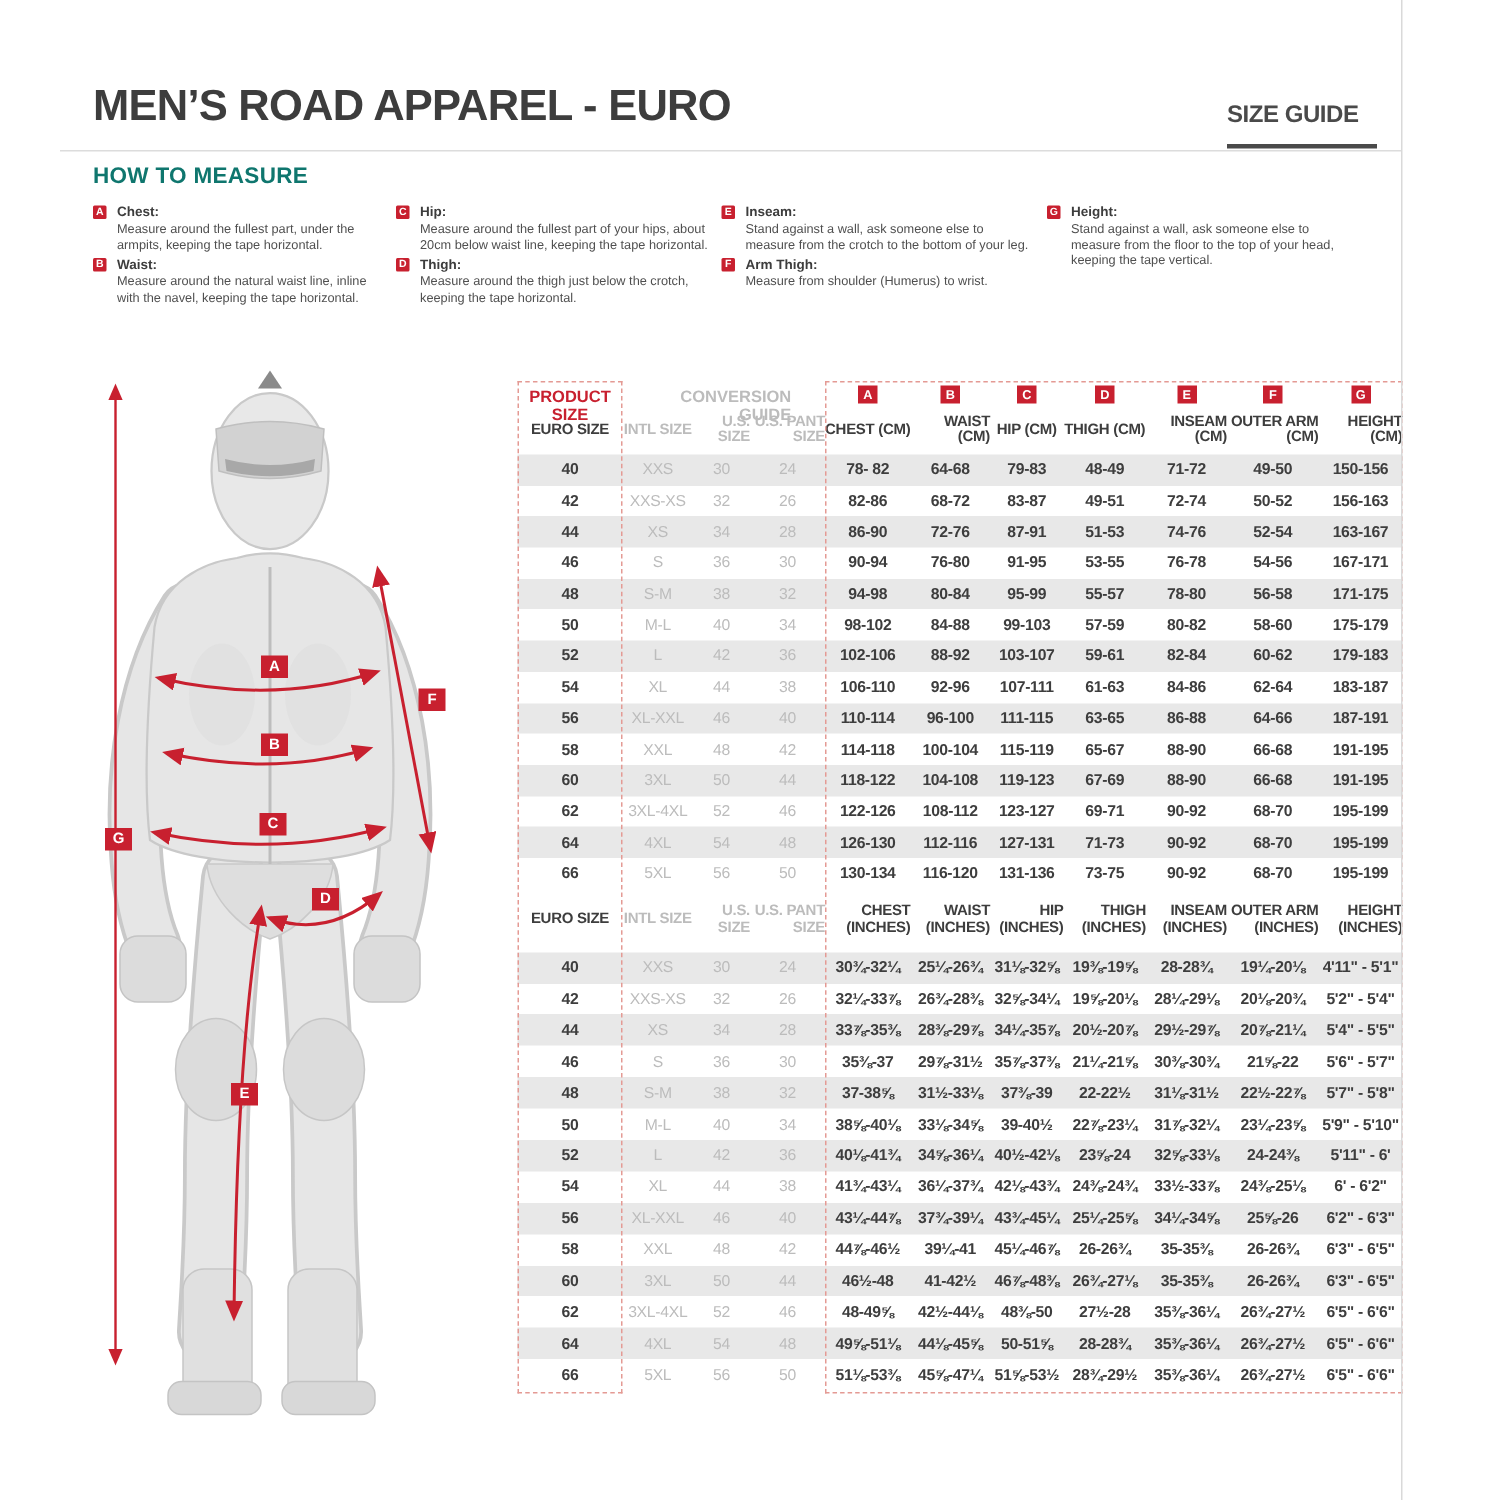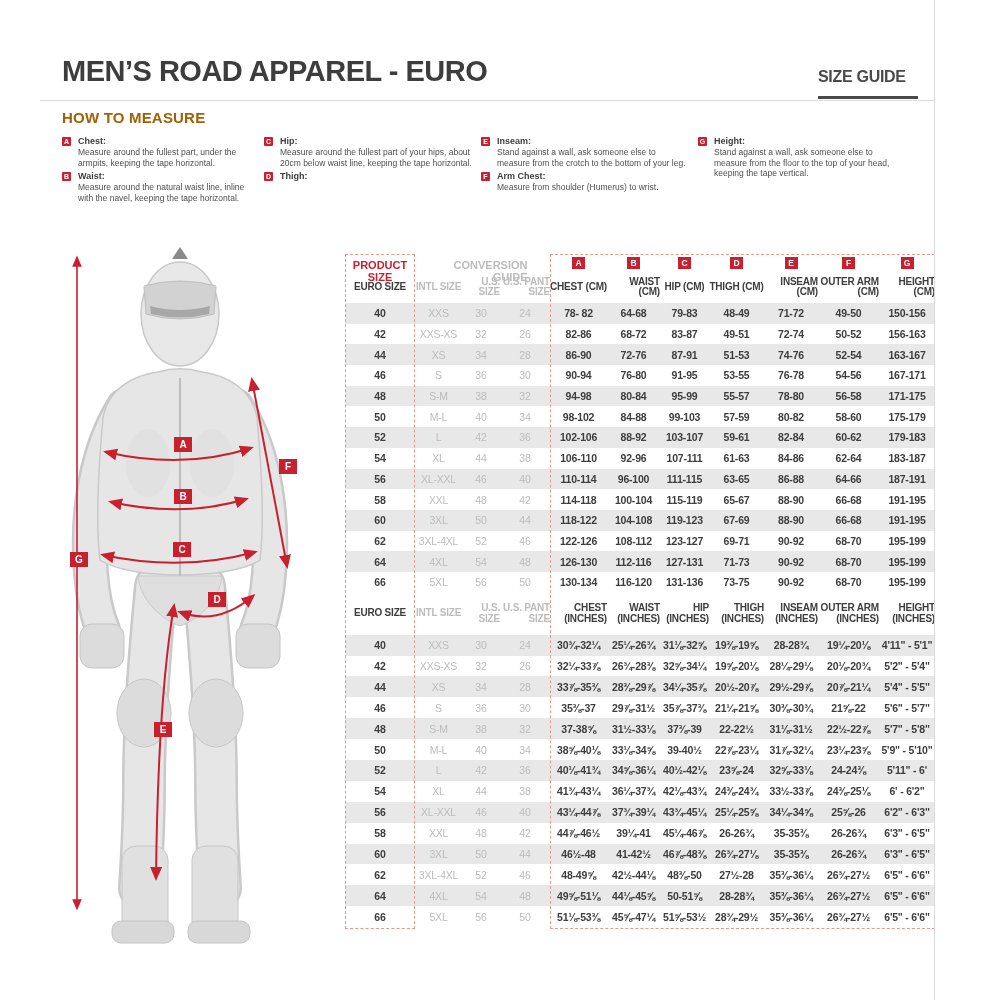--- a/index.html
+++ b/index.html
@@ -5,21 +5,21 @@
   html,body{margin:0;padding:0;background:#fff;}
   body{width:1000px;height:1000px;font-family:"Liberation Sans",sans-serif;color:#3d3d3d;}
   .page{position:relative;width:1000px;height:1000px;overflow:hidden;background:#fff;}
   .right-edge{position:absolute;left:934px;top:0;width:1px;height:1000px;background:#d9d9d9;}
 
   .title{position:absolute;left:62px;top:55px;font-size:29px;font-weight:bold;letter-spacing:-0.5px;color:#3d3d3d;white-space:nowrap;}
   .size-guide{position:absolute;left:818px;top:68px;width:116px;text-align:left;cursor:pointer;}
   .size-guide .sg-label{font-size:16px;font-weight:bold;color:#4a4a4a;letter-spacing:-0.3px;}
   .sg-underline{margin-top:10px;width:100px;height:3px;background:#4a4a4a;}
   .header-rule{position:absolute;left:40px;top:100px;width:894px;height:1px;background:#dcdcdc;}
-  .htm-heading{position:absolute;left:62px;top:109px;font-size:15px;font-weight:bold;letter-spacing:0.2px;color:#a16207;}
+  .htm-heading{position:absolute;left:62px;top:109px;font-size:15px;font-weight:bold;letter-spacing:0.2px;color:#0f766e;}
 
   
   .instr-col{position:absolute;top:136px;}
   .instr-item{display:grid;grid-template-columns:13px 1fr;column-gap:3px;margin-bottom:1px;}
   .instr-badge{width:9px;height:9px;margin-top:1px;background:#c8202f;color:#fff;font-size:7px;font-weight:bold;text-align:center;line-height:9px;border-radius:1px;}
   .instr-name{font-size:9px;font-weight:bold;color:#3d3d3d;line-height:11px;}
   .instr-text{grid-column:2;font-size:8.5px;line-height:10.5px;color:#4f4f4f;margin-bottom:2px;}
 
   
   .figure-wrap{position:absolute;left:40px;top:228px;width:300px;height:735px;}
@@ -87,31 +87,32 @@
       </div>
       <div class="instr-col" style="left: 264px; width: 214px;">
         <div class="instr-item">
           <span class="instr-badge">C</span>
           <span class="instr-name">Hip:</span>
           <div class="instr-text">Measure around the fullest part of your hips, about 20cm below waist line, keeping the tape horizontal.</div>
         </div>
         <div class="instr-item">
           <span class="instr-badge">D</span>
           <span class="instr-name">Thigh:</span>
+          <div class="instr-text">Measure around the thigh just below the crotch, keeping the tape horizontal.</div>
         </div>
       </div>
       <div class="instr-col" style="left: 481px; width: 210px;">
         <div class="instr-item">
           <span class="instr-badge">E</span>
           <span class="instr-name">Inseam:</span>
           <div class="instr-text">Stand against a wall, ask someone else to measure from the crotch to the bottom of your leg.</div>
         </div>
         <div class="instr-item">
           <span class="instr-badge">F</span>
-          <span class="instr-name">Arm Chest:</span>
+          <span class="instr-name">Arm Thigh:</span>
           <div class="instr-text">Measure from shoulder (Humerus) to wrist.</div>
         </div>
       </div>
       <div class="instr-col" style="left: 698px; width: 196px;">
         <div class="instr-item">
           <span class="instr-badge">G</span>
           <span class="instr-name">Height:</span>
           <div class="instr-text">Stand against a wall, ask someone else to measure from the floor to the top of your head, keeping the tape vertical.</div>
         </div>
       </div>

